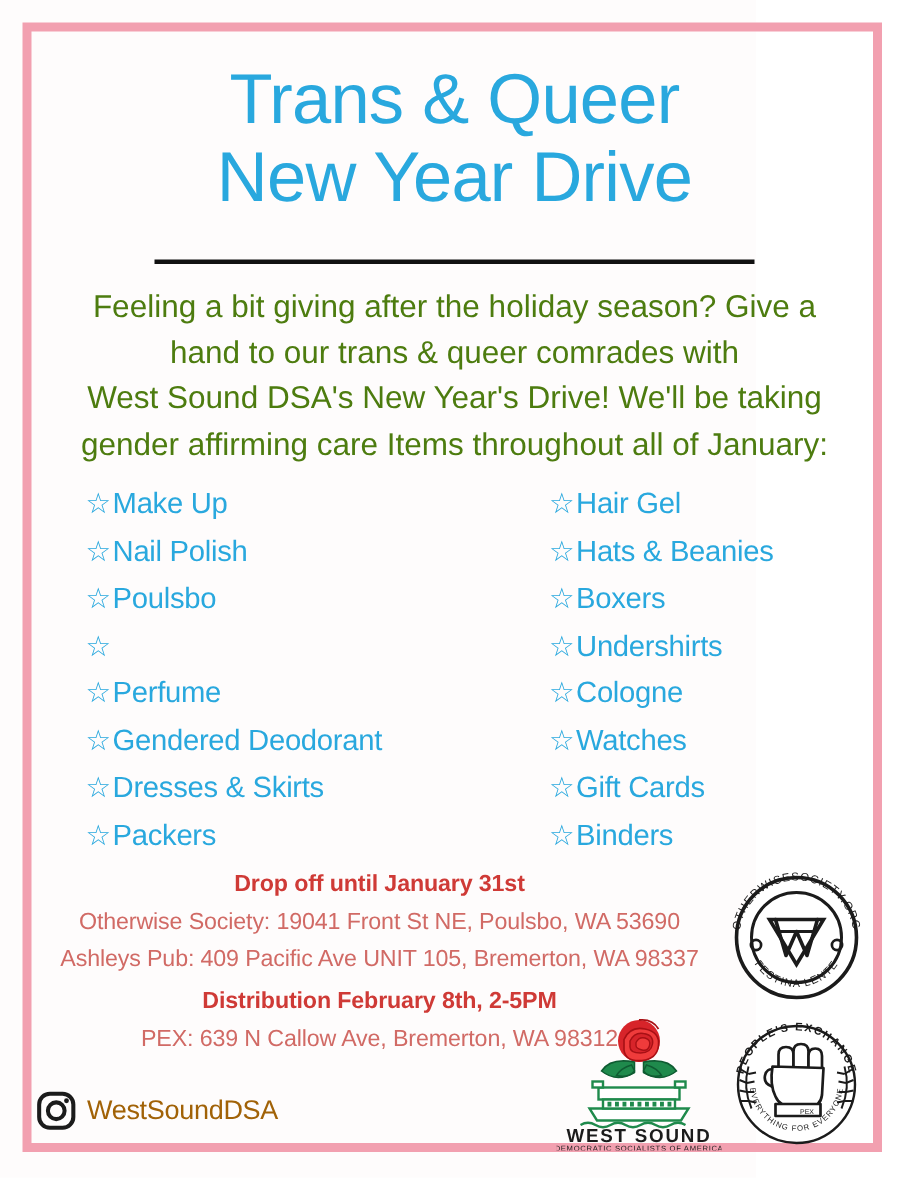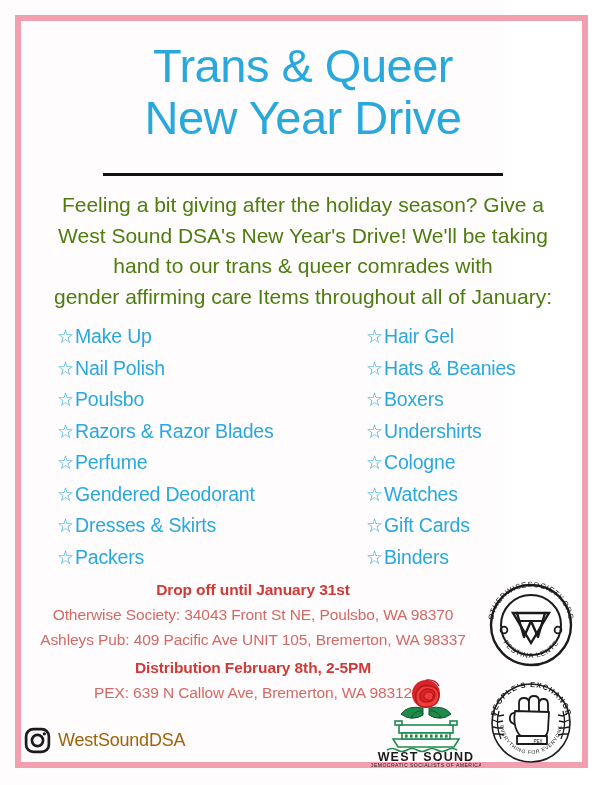--- a/index.html
+++ b/index.html
@@ -175,43 +175,42 @@
   <div id="border-frame"></div>
 
   <div id="title-block">
     <div class="title-line">Trans &amp; Queer</div>
     <div class="title-line">New Year Drive</div>
   </div>
   <div id="title-rule"></div>
 
   <div id="intro-block">
     <div class="intro-line">Feeling a bit giving after the holiday season? Give a</div>
+    <div class="intro-line">hand to our trans &amp; queer comrades with</div>
     <div class="intro-line">West Sound DSA's New Year's Drive! We'll be taking</div>
-    <div class="intro-line">hand to our trans &amp; queer comrades with</div>
     <div class="intro-line">gender affirming care Items throughout all of January:</div>
   </div>
 
   <div id="items-wrap">
 
     <div class="item-col" id="item-col-left">
       <div class="item-row">
         <span class="item-star">☆</span>
         <span class="item-label">Make Up</span>
       </div>
       <div class="item-row">
         <span class="item-star">☆</span>
         <span class="item-label">Nail Polish</span>
       </div>
       <div class="item-row">
         <span class="item-star">☆</span>
         <span class="item-label">Poulsbo</span>
       </div>
       <div class="item-row">
         <span class="item-star">☆</span>
-        <span class="item-label">Razors &amp; Razor Blades</span>
       </div>
       <div class="item-row">
         <span class="item-star">☆</span>
         <span class="item-label">Perfume</span>
       </div>
       <div class="item-row">
         <span class="item-star">☆</span>
         <span class="item-label">Gendered Deodorant</span>
       </div>
       <div class="item-row">
@@ -256,21 +255,21 @@
       <div class="item-row">
         <span class="item-star">☆</span>
         <span class="item-label">Binders</span>
       </div>
     </div>
 
   </div>
 
   <div id="footer-block">
     <div class="foot-head">Drop off until January 31st</div>
-    <div class="foot-line">Otherwise Society: 34043 Front St NE, Poulsbo, WA 98370</div>
+    <div class="foot-line">Otherwise Society: 19041 Front St NE, Poulsbo, WA 53690</div>
     <div class="foot-line">Ashleys Pub: 409 Pacific Ave UNIT 105, Bremerton, WA 98337</div>
     <div class="foot-gap"></div>
     <div class="foot-head">Distribution February 8th, 2-5PM</div>
     <div class="foot-line">PEX: 639 N Callow Ave, Bremerton, WA 98312</div>
   </div>
 
   <div id="instagram-row">
     <svg id="ig-icon" viewBox="0 0 32 32">
       <rect x="2.5" y="2.5" width="27" height="27" rx="8.5" ry="8.5" fill="none" stroke="#1b1b1b" stroke-width="3.2"></rect>
       <circle cx="16" cy="16" r="6.6" fill="none" stroke="#1b1b1b" stroke-width="3.2"></circle>

